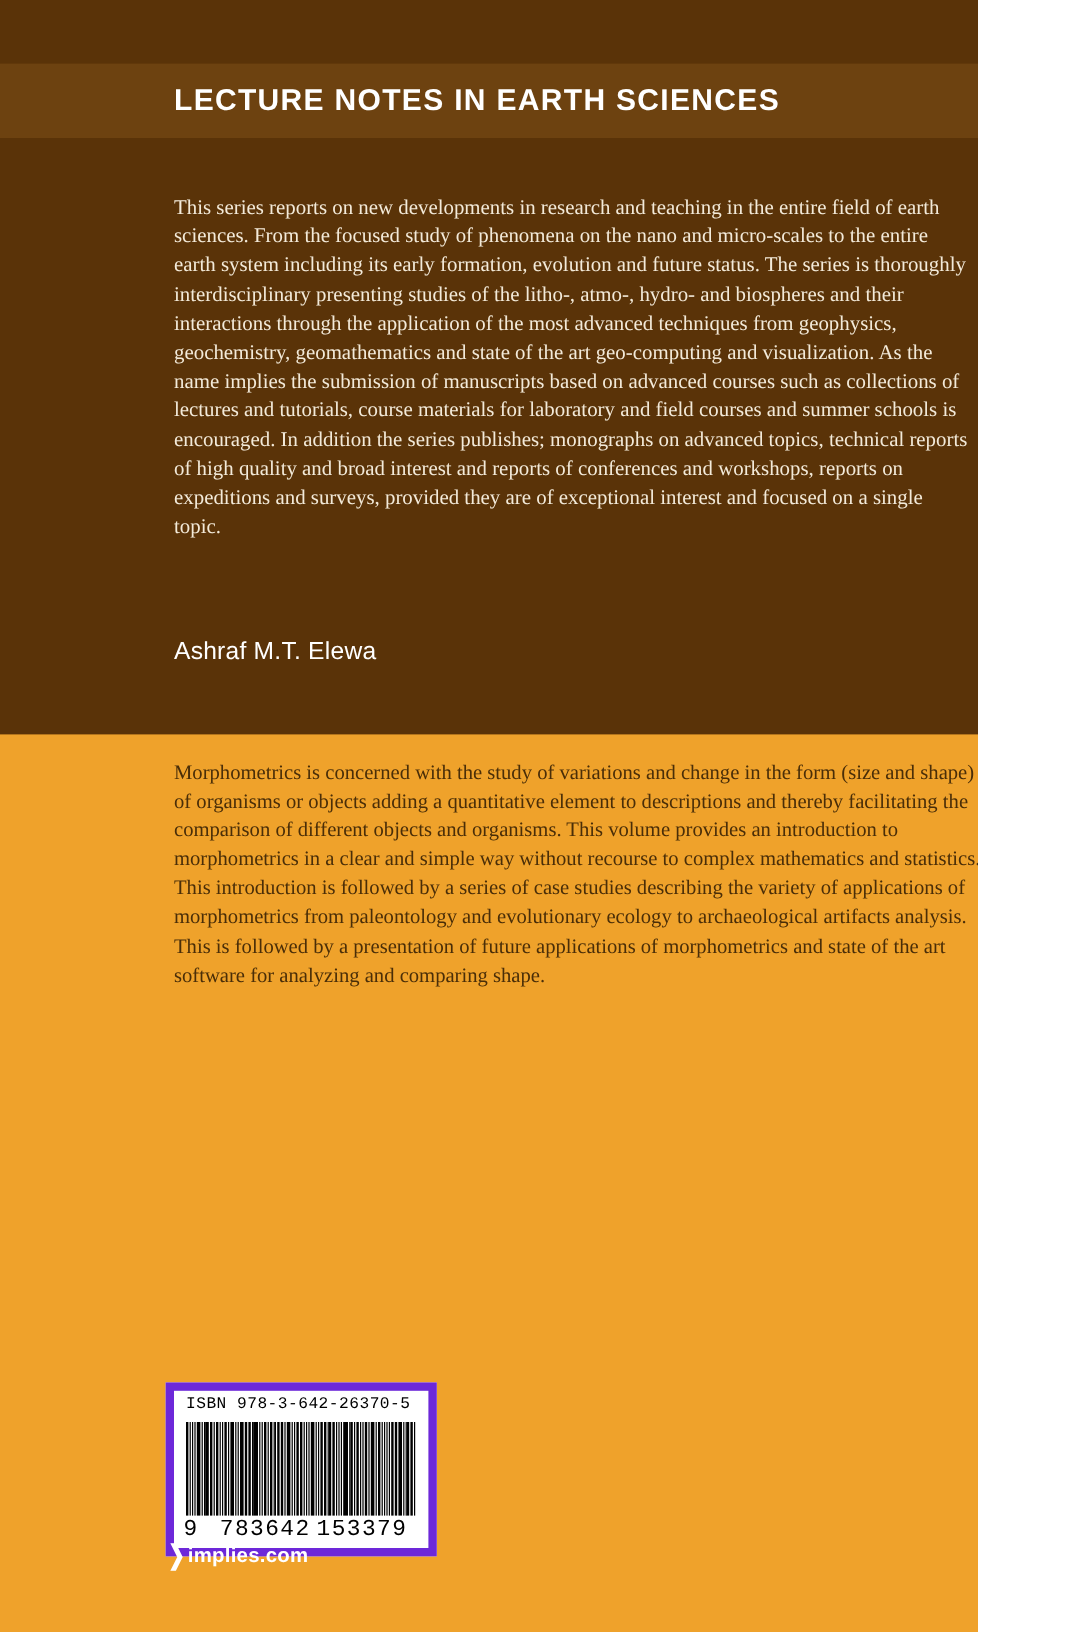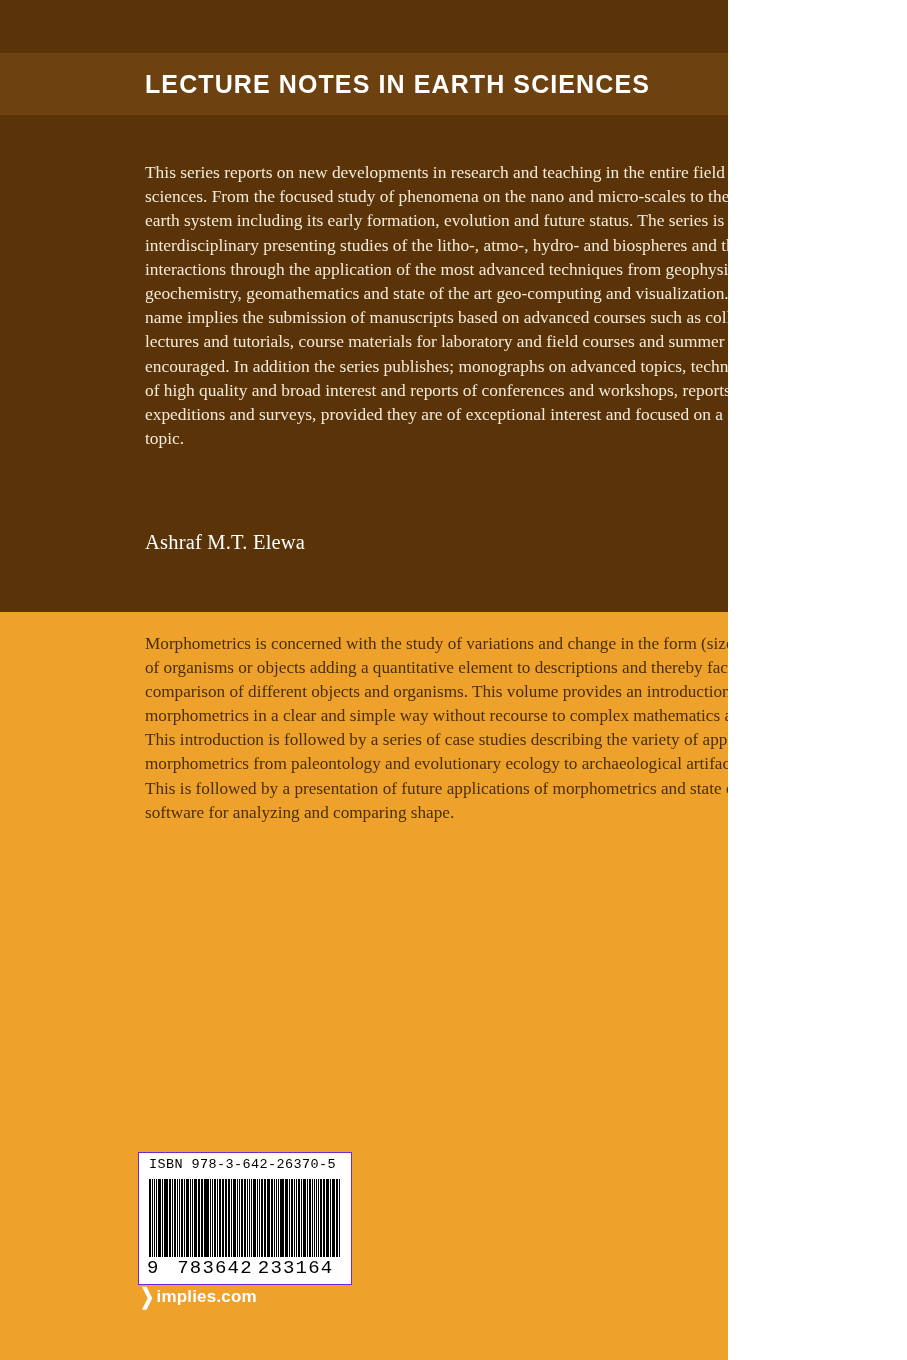--- a/index.html
+++ b/index.html
@@ -9,21 +9,21 @@
   }
   body {
     width: 907px;
     height: 1360px;
     font-family: "Liberation Serif", serif;
     overflow: hidden;
   }
 
   .cover {
     position: relative;
-    width: 728px;
+    width: 815px;
     height: 1360px;
     background: #efa22b;
     overflow: hidden;
   }
 
   
   .top-panel {
     position: absolute;
     left: 0;
     top: 0;
@@ -65,21 +65,21 @@
     line-height: 24.2px;
     text-align: left;
   }
 
   .author {
     position: absolute;
     left: 145px;
     top: 531px;
     width: 700px;
     color: #ffffff;
-    font-family: Liberation Serif, serif;
+    font-family: Liberation Sans, sans-serif;
     font-size: 20.5px;
     letter-spacing: 0.2px;
   }
 
   .book-title {
     position: absolute;
     left: 145px;
     top: 562px;
     width: 720px;
     color: #ffffff;
@@ -149,21 +149,21 @@
   }
 
   
   .barcode-box {
     position: absolute;
     left: 138px;
     top: 1152px;
     width: 212px;
     height: 131px;
     background: #ffffff;
-    border: 1px solid #6d28d9;
+    border: 7px solid #6d28d9;
   }
   .isbn-text {
     position: absolute;
     left: 10px;
     top: 4px;
     font-family: "Liberation Mono", monospace;
     font-size: 13.5px;
     color: #000000;
     letter-spacing: 0.4px;
     white-space: nowrap;
@@ -308,18 +308,18 @@
         <span style="width:1px"></span>
       <span style="width:3px"></span>
         <span style="width:2px"></span>
         <span style="width:4px"></span>
       <span style="width:1px"></span>
         <span style="width:1px"></span>
         <span style="width:2px"></span>
       <span style="width:3px"></span>
         <span style="width:1px"></span>
     </div>
-    <div class="barcode-digits">9  783642 233164</div>
+    <div class="barcode-digits">9  783642 153379</div>
   </div>
 
   <div class="springer"><span class="chev">❯</span><span>implies.com</span></div>
 
 </div>
 
 </body></html>

